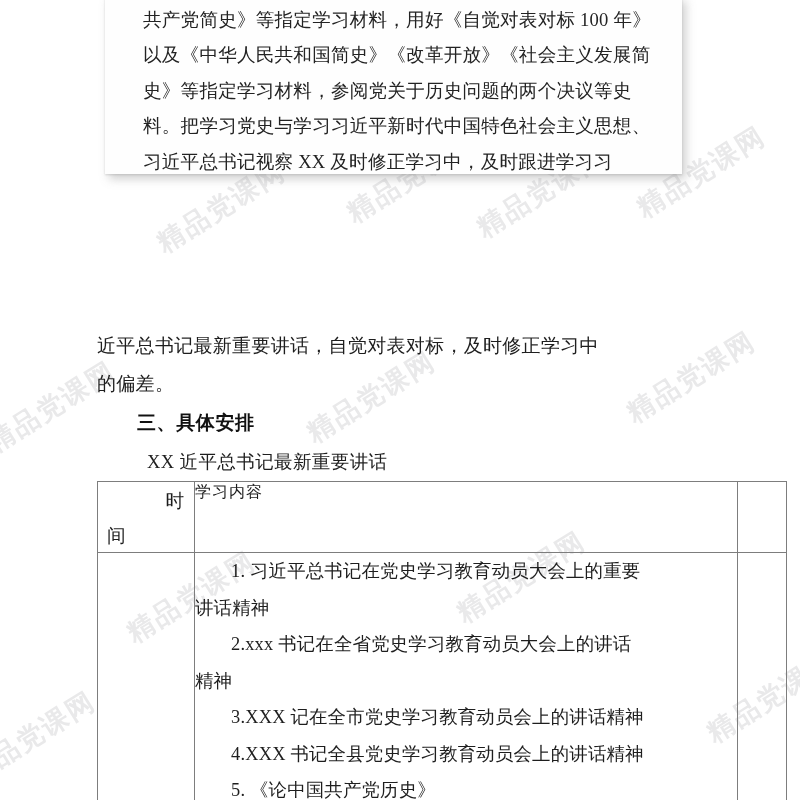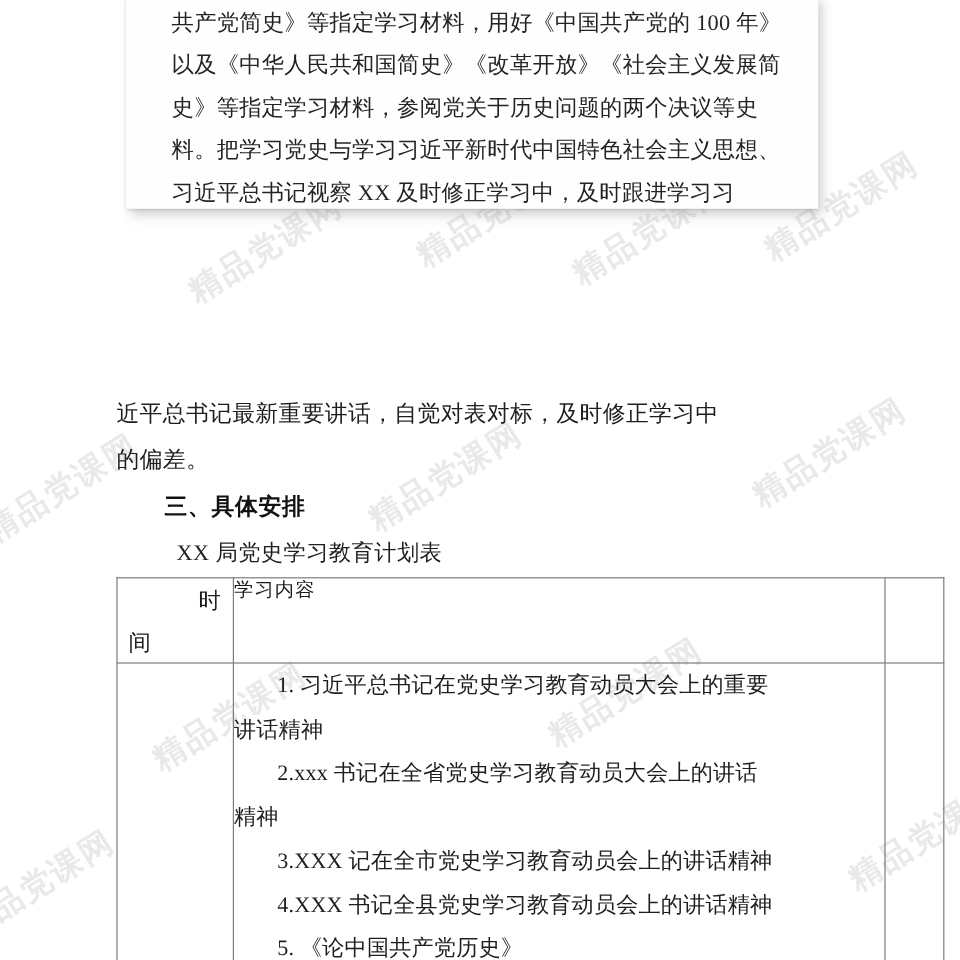--- a/index.html
+++ b/index.html
@@ -176,21 +176,21 @@
   <div class="wm" style="left:340px; top:200px;">精品党课网</div>
   <div class="wm" style="left:630px; top:195px;">精品党课网</div>
 </div>
 
 <div id="page-body">
 
   <div id="body-text">
     <div class="body-line">近平总书记最新重要讲话，自觉对表对标，及时修正学习中</div>
     <div class="body-line">的偏差。</div>
     <div class="section-heading">三、具体安排</div>
-    <div class="table-caption">XX 局党史学习教育计划表</div>
+    <div class="table-caption">XX 近平总书记最新重要讲话</div>
   </div>
 
   <table id="plan-table">
     <colgroup>
       <col class="col-time">
       <col class="col-body">
       <col class="col-extra">
     </colgroup>
     <tbody>
       <tr>
@@ -214,19 +214,19 @@
         </td>
         <td></td>
       </tr>
     </tbody>
   </table>
 
 </div>
 
 <div id="top-card">
   <div class="card-inner">
-    <div class="doc-line">共产党简史》等指定学习材料，用好《中国共产党的 100 年》</div>
+    <div class="doc-line">共产党简史》等指定学习材料，用好《自觉对表对标 100 年》</div>
     <div class="doc-line">以及《中华人民共和国简史》《改革开放》《社会主义发展简</div>
     <div class="doc-line">史》等指定学习材料，参阅党关于历史问题的两个决议等史</div>
     <div class="doc-line">料。把学习党史与学习习近平新时代中国特色社会主义思想、</div>
     <div class="doc-line">习近平总书记视察 XX 及时修正学习中，及时跟进学习习</div>
   </div>
 </div>
 
 </body></html>

